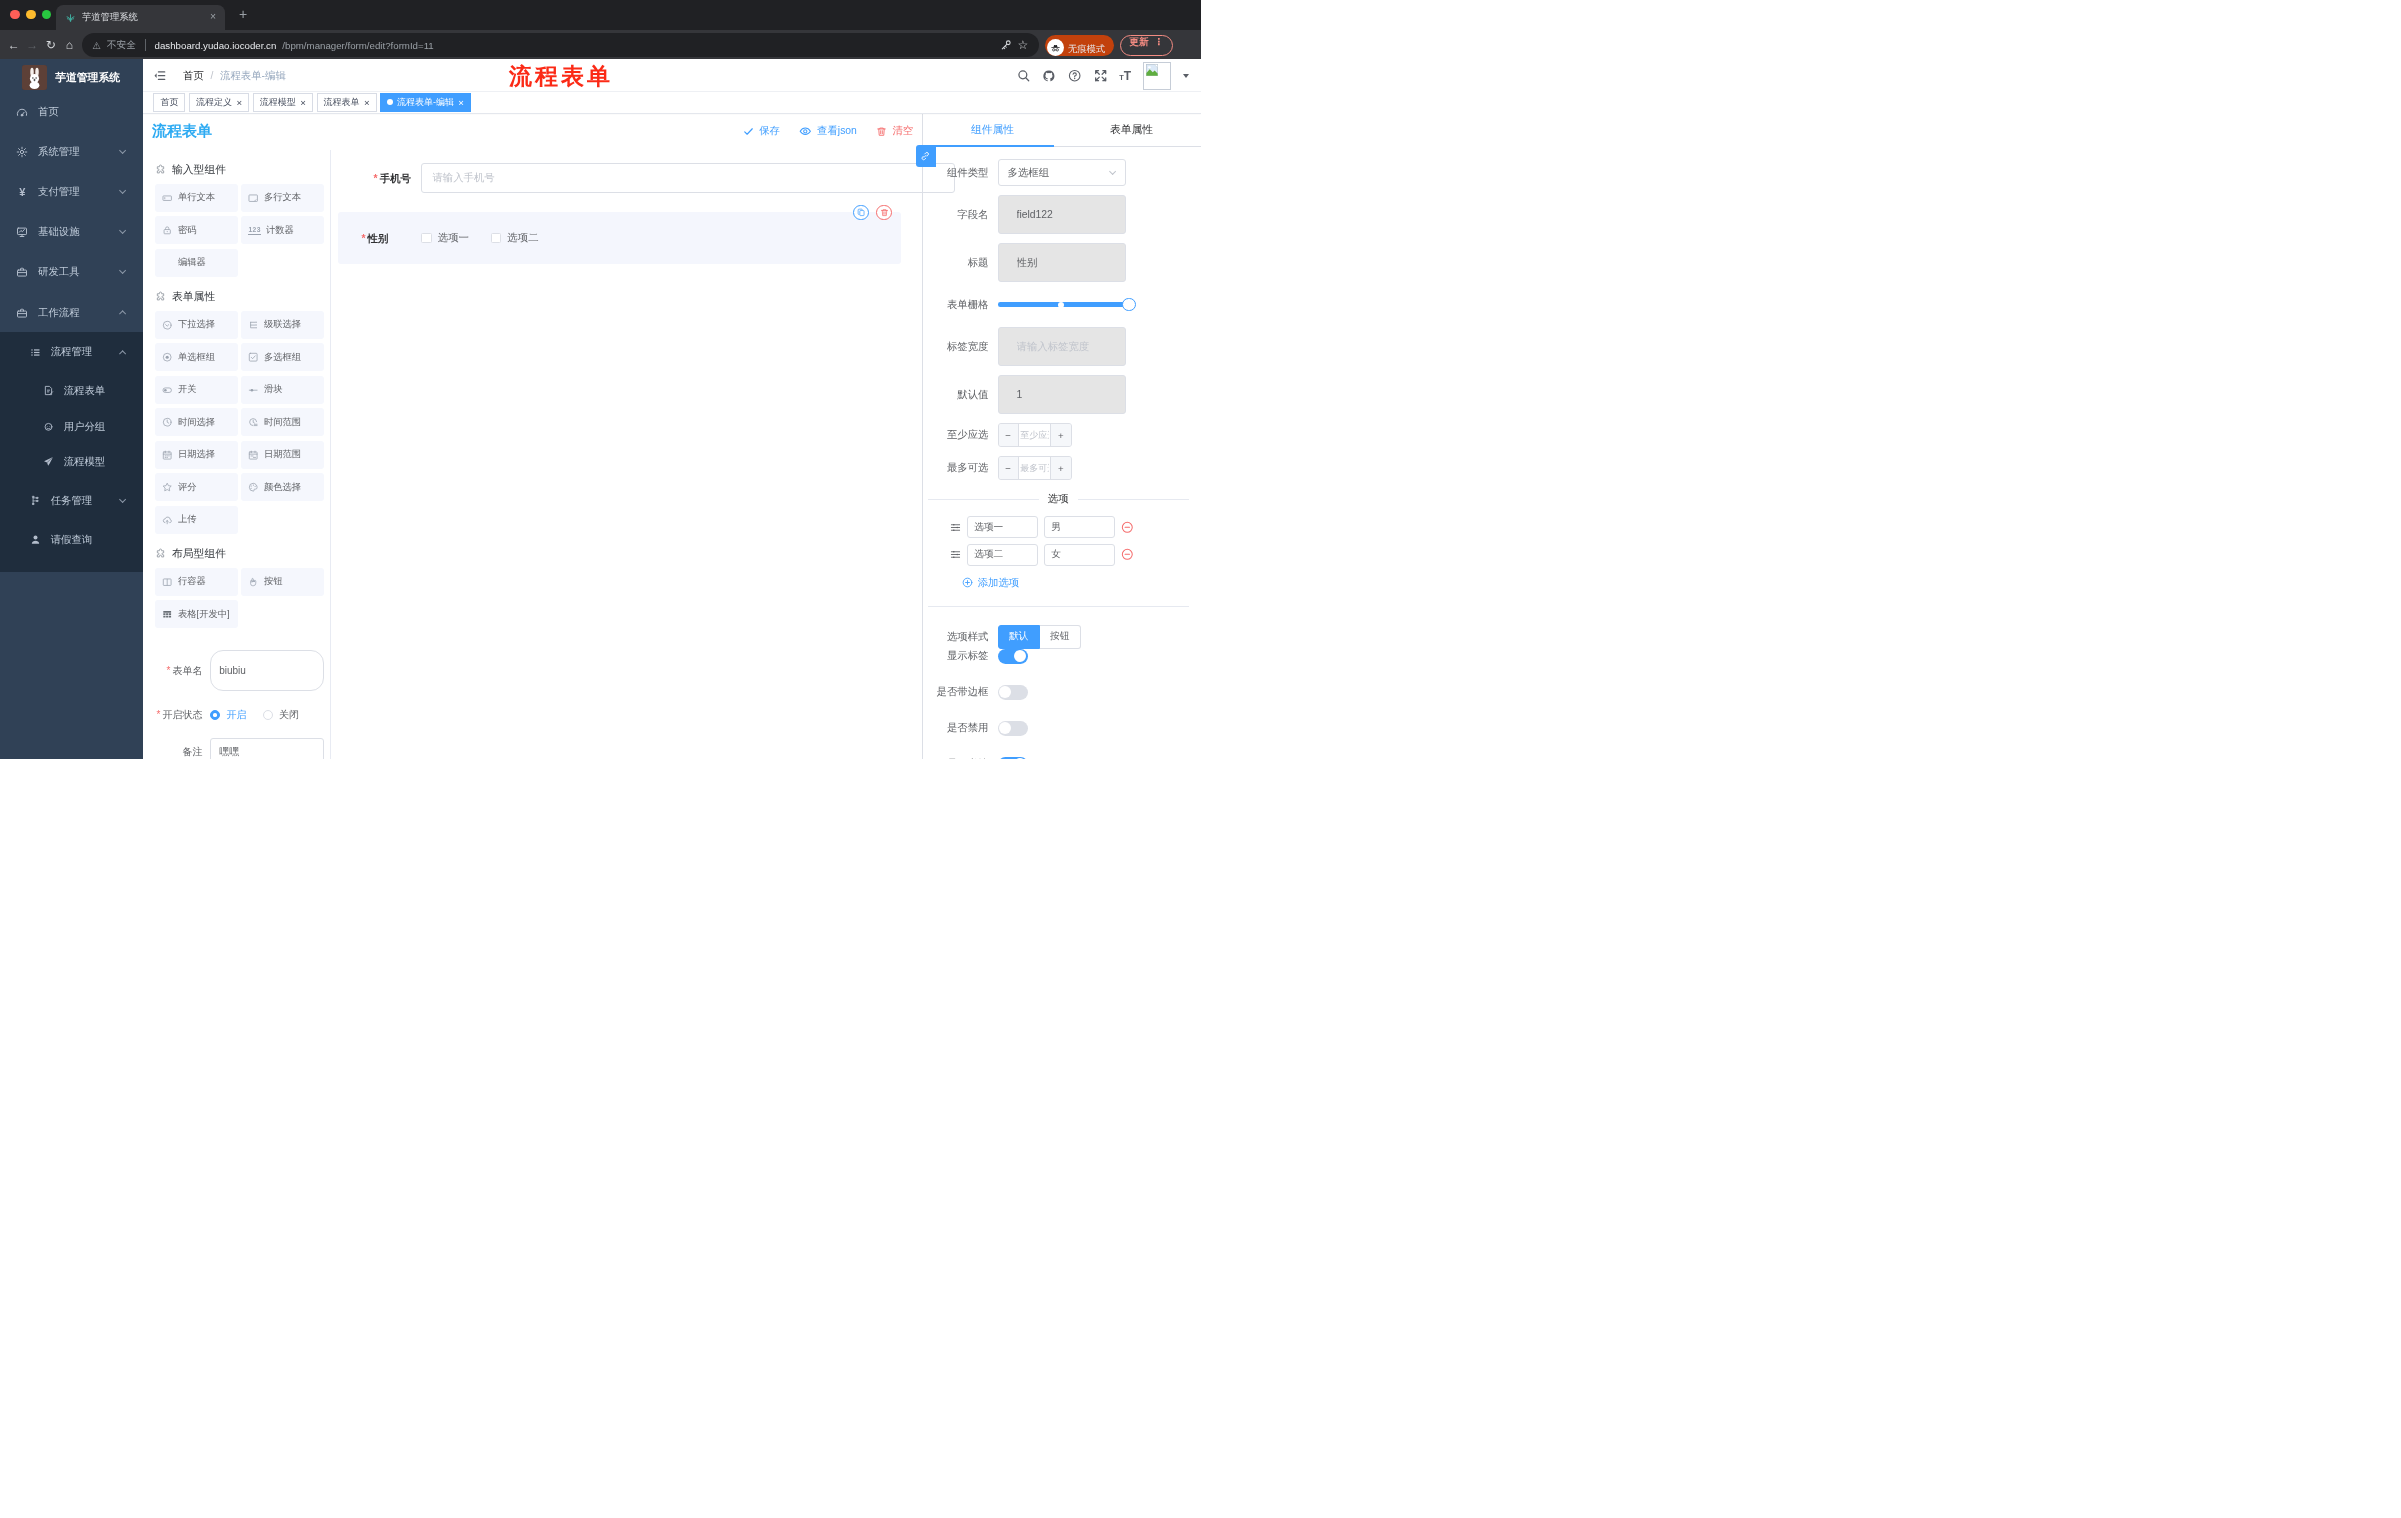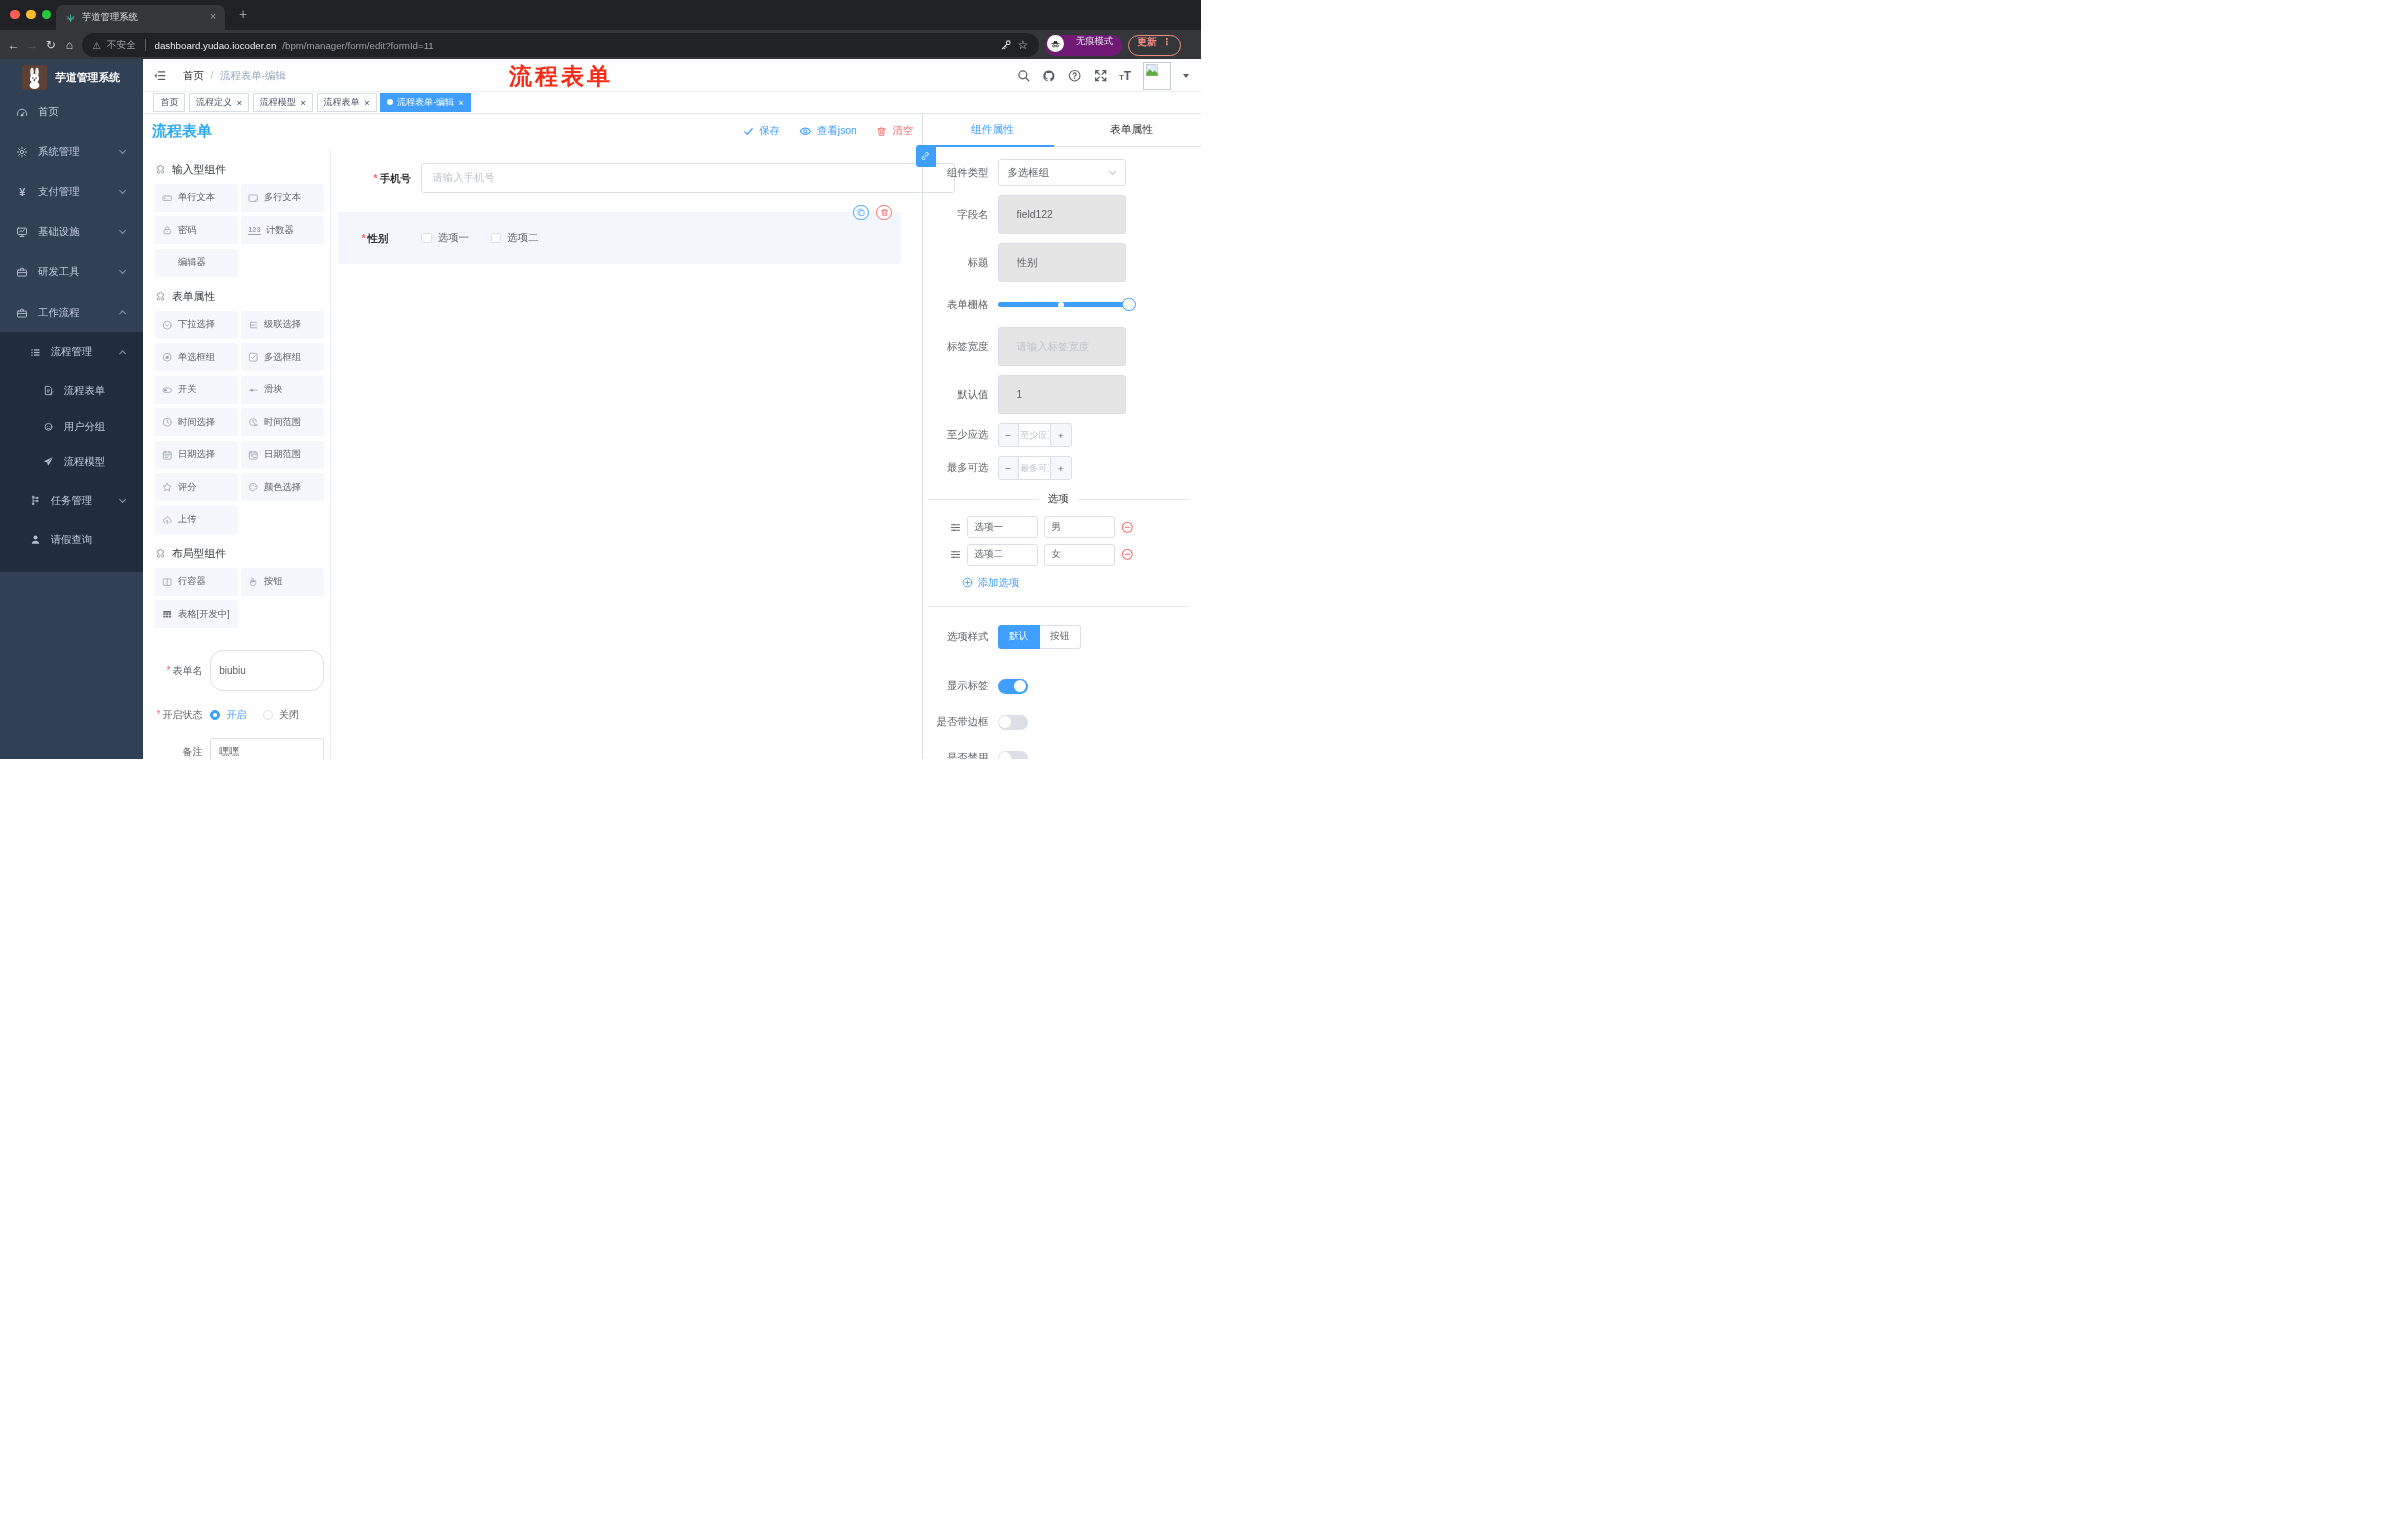--- a/index.html
+++ b/index.html
@@ -17,21 +17,21 @@
   .btab .bclose{margin-left:auto;color:#9aa0a6;font-size:10.4px;line-height:1}
   .newtab{position:absolute;left:239px;top:6px;color:#9aa0a6;font-size:14px}
   .toolbar{height:30px;background:#35363a;display:flex;align-items:center;padding:0 7.4px;gap:6px}
   .navbtn{color:#d6d9dc;font-size:12px;width:12.6px;text-align:center}
   .navbtn.disabled{color:#5f6368}
   .urlpill{width:957px;height:24px;background:#202124;border-radius:12px;display:flex;align-items:center;padding:0 10.4px;gap:6px;color:#9aa0a6;font-size:9.7px}
   .urlpill .vdiv{width:0.7px;height:12px;background:#5f6368;margin:0 3px}
   .urlhost{color:#e8eaed}
   .urlpath{color:#9aa0a6}
   .urlspacer{flex:1}
-  .incog{height:21px;background:#701a75;border-radius:10.4px;display:flex;align-items:flex-start;gap:12px;padding:0 9px 0 2.2px;color:#e8eaed;font-size:9.3px;flex:none}
+  .incog{height:21px;background:#c2410c;border-radius:10.4px;display:flex;align-items:flex-end;gap:4px;padding:0 9px 0 2.2px;color:#e8eaed;font-size:9.3px;flex:none}
   .incircle{width:17px;height:17px;border-radius:50%;background:#fff;display:flex;align-items:center;justify-content:center}
   .updatepill{height:21px;border:1.5px solid #f28b82;border-radius:11px;color:#f28b82;display:flex;align-items:flex-start;gap:5.2px;padding:0 8.2px;font-size:9.7px;font-weight:700;flex:none}
 
   
   .app{position:absolute;top:59px;left:0;width:1201px;bottom:0;display:flex}
   .sidebar{width:143px;background:#304156;color:#bfcbd9;position:relative;flex:none}
   .logo{position:absolute;top:6px;left:0;width:100%;display:flex;align-items:center;gap:8.2px;padding-left:22px}
   .logoimg{width:25px;height:25px;border-radius:3px;overflow:hidden;background:#4e342e}
   .brand{color:#fff;font-weight:700;font-size:10.8px}
   .mi{position:absolute;left:0;width:100%;height:37px;display:flex;align-items:center;font-size:10.4px;padding-left:16.3px;gap:9.7px}
@@ -833,21 +833,21 @@
                 <svg width="11" height="11" viewBox="0 0 16 16" fill="none" stroke="#409eff" stroke-width="1.3" stroke-linecap="round">
                   <circle cx="8" cy="8" r="6.3"></circle>
                   <path d="M8 5.2v5.6M5.2 8h5.6"></path>
                 </svg>
               </span>
             <span>添加选项</span>
           </div>
 
           <div class="pdiv2"></div>
 
-          <div class="prow" style="margin-bottom:30px">
+          <div class="prow" style="margin-bottom:0">
             <span class="plabel">选项样式</span>
             <span class="seg">
               <span class="segbtn on">默认</span>
               <span class="segbtn off">按钮</span>
             </span>
           </div>
 
           <div class="trow">
             <span class="plabel">显示标签</span>
             <span class="switch on"></span>

